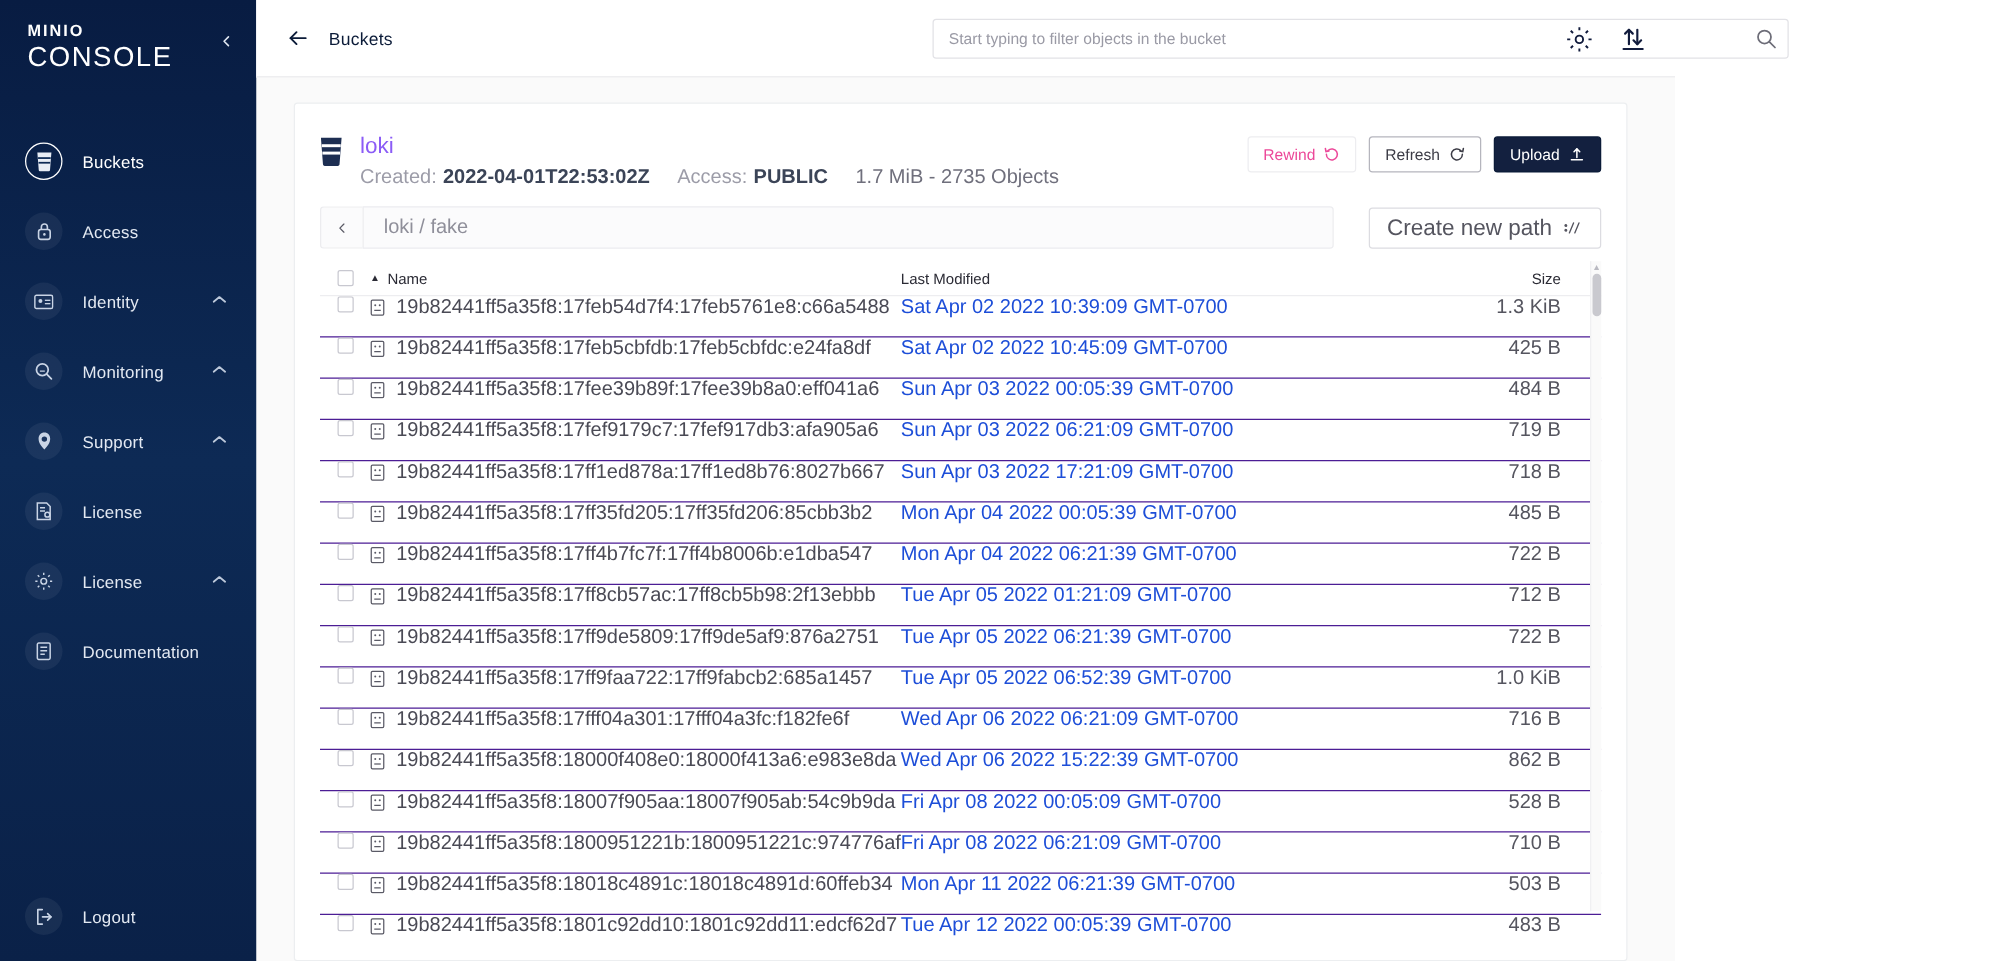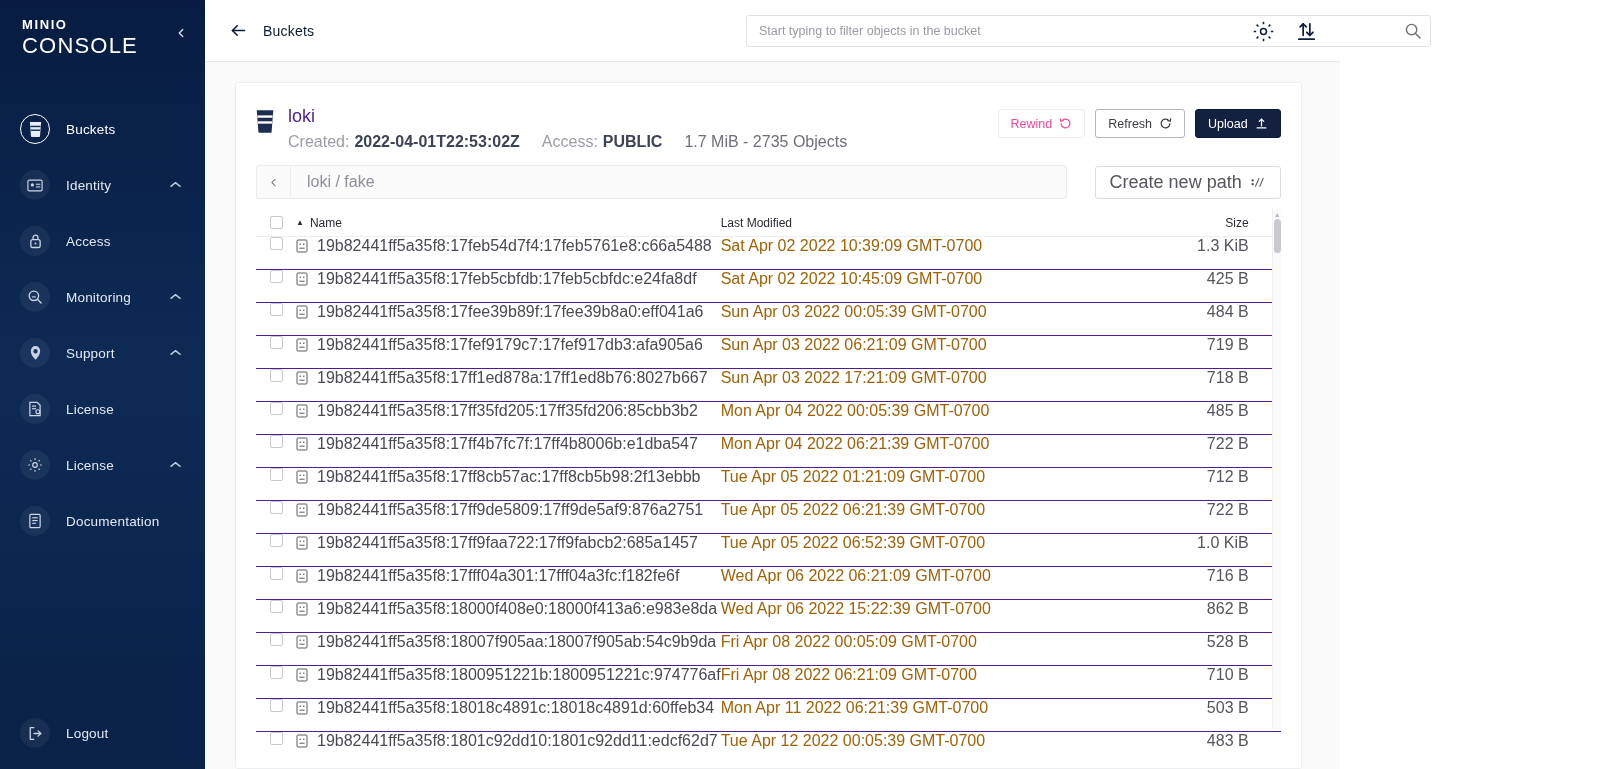--- a/index.html
+++ b/index.html
@@ -93,21 +93,21 @@
   .panel {
     background: #fff; border: 1px solid #eceef0; border-radius: 3px;
     height: 100%; padding: 0 0 0 0;
   }
 
   .bucket-head {
     display: flex; align-items: flex-start; padding: 22px 20px 14px 18px;
     position: relative;
   }
   .bucket-ico { width: 22px; height: 26px; margin: 4px 12px 0 0; flex: 0 0 22px; }
-  .bucket-name { font-size: 18px; color: #4c1d95; font-weight: 400; line-height: 22px; }
+  .bucket-name { font-size: 18px; color: #8b5cf6; font-weight: 400; line-height: 22px; }
   .bucket-meta { margin-top: 6px; font-size: 16px; color: #868692; display: flex; align-items: center; }
   .bucket-meta .lbl { color: #9c9ca8; }
   .bucket-meta .val { color: #3b4457; font-weight: bold; margin-left: 5px; }
   .bucket-meta .sep { display: inline-block; width: 22px; }
   .bucket-meta .plain { color: #6f6f7c; }
   .head-actions { position: absolute; right: 20px; top: 26px; display: flex; gap: 10px; }
   .btn {
     height: 29px; border-radius: 3px; font-size: 12.5px; padding: 0 12px;
     display: inline-flex; align-items: center; gap: 7px; cursor: pointer;
     font-family: "Liberation Sans", sans-serif; background: #fff;
@@ -147,21 +147,21 @@
   .th-size { width: 130px; text-align: right; padding-right: 32px; }
   .sort-caret { font-size: 8px; color: #2b2b35; }
 
   .tbody { height: 520px; overflow: hidden; position: relative; }
   .trow {
     display: flex; align-items: flex-start; height: 33px;
     border-bottom: 1px solid #4c1d95; font-size: 16px; color: #55555f;
   }
   .td-chk { width: 40px; display: flex; justify-content: center; }
   .td-name { flex: 1; display: flex; align-items: center; gap: 9px; color: #4a4a55; }
-  .td-mod { width: 430px; color: #a16207; }
+  .td-mod { width: 430px; color: #1d4ed8; }
   .td-size { width: 130px; text-align: right; padding-right: 32px; color: #55555f; }
 
   .chkbox {
     width: 13px; height: 13px; border: 1px solid #c8c8d0; border-radius: 2px;
     background: #fff; cursor: pointer; display: block;
   }
   .file-ico { width: 12px; height: 14px; flex: 0 0 12px; color: #5a5a66; }
 
   .vscroll {
     position: absolute; right: 0; top: 0; width: 9px; height: 520px;
@@ -201,44 +201,44 @@
               <path d="M2 1h12l-1.2 15.2a1 1 0 0 1-1 .8H4.2a1 1 0 0 1-1-.8L2 1z"></path>
               <rect x="2.6" y="5" width="10.8" height="1.5" fill="#0d2a55"></rect>
               <rect x="3" y="9" width="10" height="1.5" fill="#0d2a55"></rect>
             </svg>
         </span>
         <span class="nav-label">Buckets</span>
       </div>
 
       <div class="nav-item">
         <span class="nav-ico">
+          <svg width="13" height="16" viewBox="0 0 14 17" fill="none" stroke="#c9d4e5" stroke-width="1.4">
+              <rect x="2" y="7" width="10" height="8.5" rx="2"></rect>
+              <path d="M4.4 7V4.8a2.6 2.6 0 0 1 5.2 0V7"></path>
+              <circle cx="7" cy="11.2" r="1.1" fill="#c9d4e5" stroke="none"></circle>
+            </svg>
+        </span>
+        <span class="nav-label">Access</span>
+      </div>
+
+      <div class="nav-item">
+        <span class="nav-ico">
           <svg width="16" height="13" viewBox="0 0 18 14" fill="none" stroke="#c9d4e5" stroke-width="1.3">
               <rect x="1" y="1" width="16" height="12" rx="1.5"></rect>
               <circle cx="6" cy="6.3" r="1.8" fill="#c9d4e5" stroke="none"></circle>
               <rect x="10" y="5" width="5" height="1.2" fill="#c9d4e5" stroke="none"></rect>
               <rect x="10" y="8" width="5" height="1.2" fill="#c9d4e5" stroke="none"></rect>
             </svg>
         </span>
         <span class="nav-label">Identity</span>
         <span class="nav-caret">
           <svg width="11" height="8" viewBox="0 0 12 8" fill="none" stroke="currentColor" stroke-width="1.6" stroke-linecap="round" stroke-linejoin="round">
               <polyline points="1 6 6 2 11 6"></polyline>
             </svg>
         </span>
-      </div>
-
-      <div class="nav-item">
-        <span class="nav-ico">
-          <svg width="13" height="16" viewBox="0 0 14 17" fill="none" stroke="#c9d4e5" stroke-width="1.4">
-              <rect x="2" y="7" width="10" height="8.5" rx="2"></rect>
-              <path d="M4.4 7V4.8a2.6 2.6 0 0 1 5.2 0V7"></path>
-              <circle cx="7" cy="11.2" r="1.1" fill="#c9d4e5" stroke="none"></circle>
-            </svg>
-        </span>
-        <span class="nav-label">Access</span>
       </div>
 
       <div class="nav-item">
         <span class="nav-ico">
           <svg width="16" height="16" viewBox="0 0 17 17" fill="none" stroke="#c9d4e5" stroke-width="1.5">
               <circle cx="7.3" cy="7.3" r="5"></circle>
               <line x1="11" y1="11" x2="15" y2="15" stroke-linecap="round"></line>
               <line x1="5.2" y1="8.4" x2="9.4" y2="8.4" stroke-width="1.2"></line>
             </svg>
         </span>

